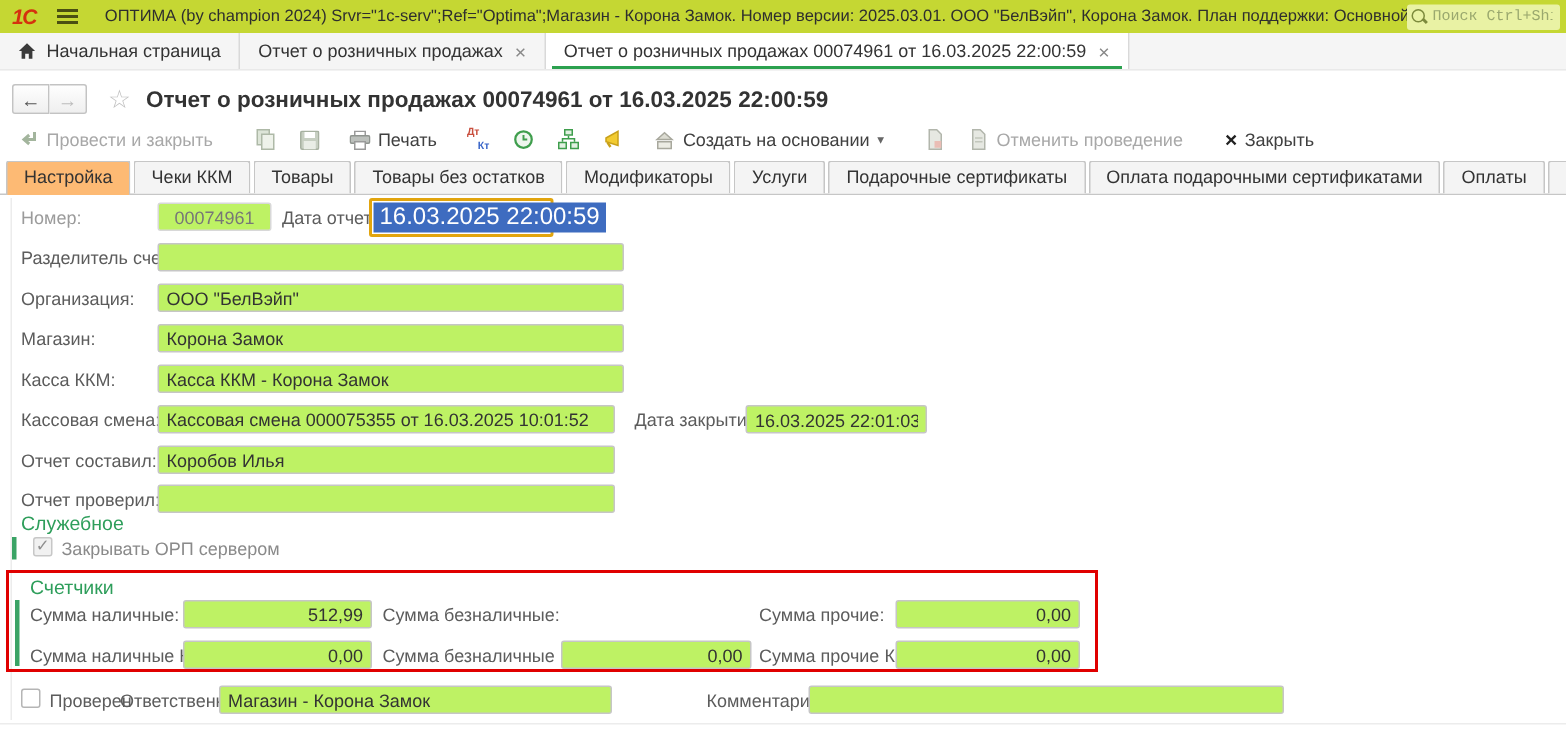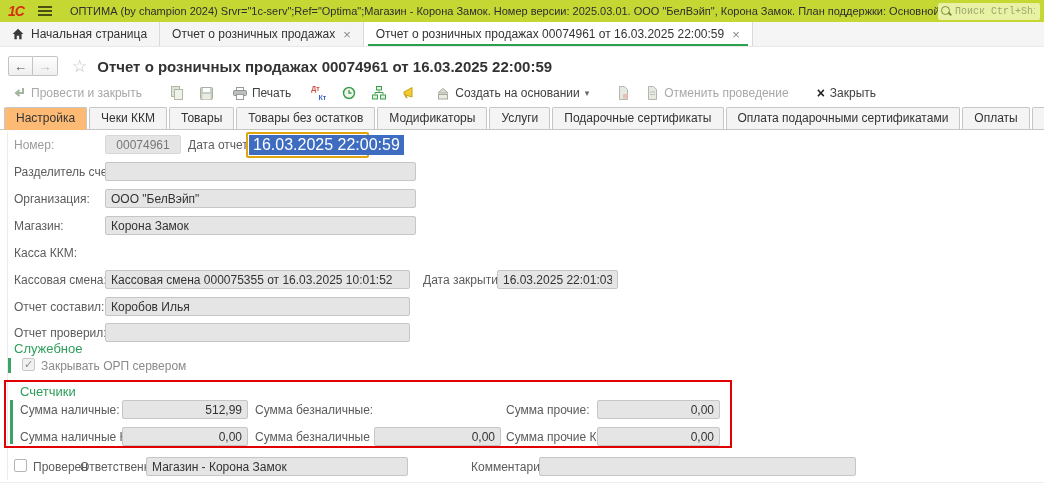--- a/index.html
+++ b/index.html
@@ -51,21 +51,21 @@
   
   .formtabs { display:flex; align-items:flex-end; border-bottom:1px solid #c6c6c6; padding-left:4px; height:24px; }
   .ftab { font-size:12px; color:#333; padding:3px 11px 4px; border:1px solid #c6c6c6; border-bottom:none; background:#f4f4f4; margin-right:2px; cursor:pointer; white-space:nowrap; border-radius:2px 2px 0 0; }
   .ftab.active { background:#fdba74; position:relative; margin-bottom:-1px; padding-bottom:5px; z-index:2; }
 
   
   .formbody { position:relative; height:330px; }
   .vline { position:absolute; left:7px; top:2px; height:348px; width:1px; background:#ececec; }
   .flabel { position:absolute; font-size:12px; color:#5c5c5c; white-space:nowrap; }
   .flabel.dim { color:#9b9b9b; }
-  .finput { position:absolute; height:19px; border:1px solid #c6c6c6; border-radius:2px; font-size:12px; color:#333; padding:0 5px; font-family:"Liberation Sans",sans-serif; background:#e5e5e5; outline:none; }
+  .finput { position:absolute; height:19px; border:1px solid #c6c6c6; border-radius:2px; font-size:12px; color:#333; padding:0 5px; font-family:"Liberation Sans",sans-serif; background:#bef264; outline:none; }
   .finput.dim { border-color:#d8d8d8; color:#777; text-align:center; }
   .finput.num { text-align:right; }
   .datefocus { position:absolute; border:2px solid #e2a50e; border-radius:2px; background:#fff; padding:1px; display:flex; }
   .datefocus .sel { background:#3e6cc0; color:#fff; font-size:16px; padding:1px 4px; white-space:nowrap; }
   .sechdr { position:absolute; font-size:13px; color:#2e9e5b; white-space:nowrap; }
   .greenbar { position:absolute; width:3px; background:#3aa365; }
   .cbx { position:absolute; width:13px; height:13px; border:1px solid #b5b5b5; border-radius:2px; background:#fff; font-size:11px; line-height:11px; text-align:center; cursor:pointer; }
   .cbx.checked-disabled { background:#f1f1f1; border-color:#c7c7c7; color:#8f8f8f; }
   .cblabel { position:absolute; font-size:12px; white-space:nowrap; }
   .redbox { position:absolute; border:2px solid #e00000; }
@@ -253,20 +253,21 @@
     <span class="flabel" style="left:14px; top:35px;">Разделитель счета:</span>
     <input class="finput" style="left: 105px; top: 32px; width: 311px;" value="">
 
     <span class="flabel" style="left:14px; top:62px;">Организация:</span>
     <input class="finput" style="left: 105px; top: 59px; width: 311px;" value="ООО &quot;БелВэйп&quot;">
 
     <span class="flabel" style="left:14px; top:89px;">Магазин:</span>
     <input class="finput" style="left: 105px; top: 86px; width: 311px;" value="Корона Замок">
 
     <span class="flabel" style="left:14px; top:116px;">Касса ККМ:</span>
+    <input class="finput" style="left: 105px; top: 113px; width: 311px;" value="Касса ККМ - Корона Замок">
 
     <span class="flabel" style="left:14px; top:143px;">Кассовая смена:</span>
     <input class="finput" style="left: 105px; top: 140px; width: 305px;" value="Кассовая смена 000075355 от 16.03.2025 10:01:52">
     <span class="flabel" style="left:423px; top:143px;">Дата закрытия:</span>
     <input class="finput" style="left: 497px; top: 140px; width: 121px;" value="16.03.2025 22:01:03">
 
     <span class="flabel" style="left:14px; top:170px;">Отчет составил:</span>
     <input class="finput" style="left: 105px; top: 167px; width: 305px;" value="Коробов Илья">
 
     <span class="flabel" style="left:14px; top:196px;">Отчет проверил:</span>

